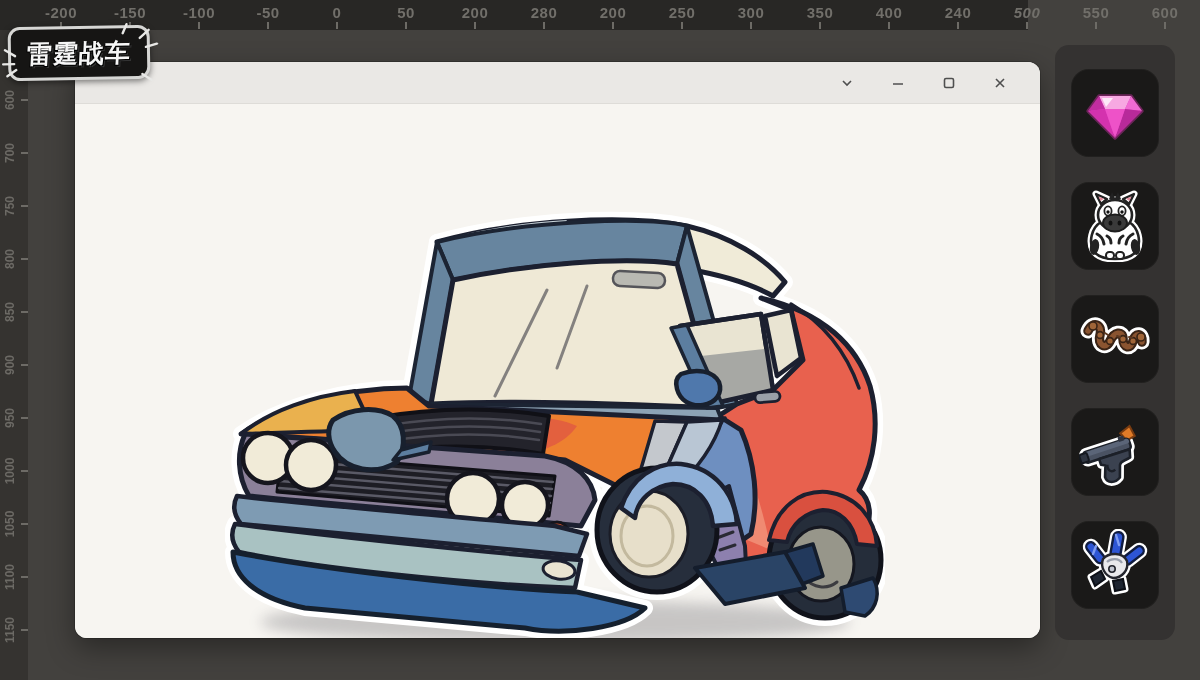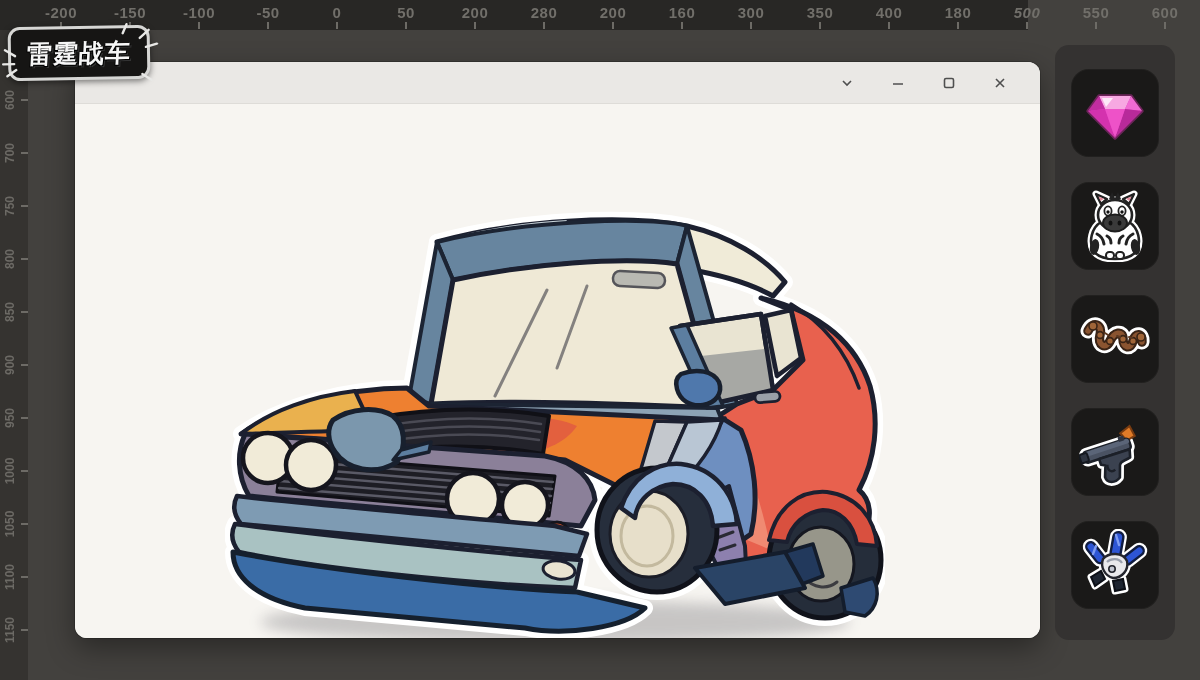--- a/index.html
+++ b/index.html
@@ -106,29 +106,29 @@
     <span class="htick-label" style="left: 337px;">0</span>
     <i class="htick-mark" style="left: 337px;"></i>
     <span class="htick-label" style="left: 406px;">50</span>
     <i class="htick-mark" style="left: 406px;"></i>
     <span class="htick-label" style="left: 475px;">200</span>
     <i class="htick-mark" style="left: 475px;"></i>
     <span class="htick-label" style="left: 544px;">280</span>
     <i class="htick-mark" style="left: 544px;"></i>
     <span class="htick-label" style="left: 613px;">200</span>
     <i class="htick-mark" style="left: 613px;"></i>
-    <span class="htick-label" style="left: 682px;">160</span>
+    <span class="htick-label" style="left: 682px;">250</span>
     <i class="htick-mark" style="left: 682px;"></i>
     <span class="htick-label" style="left: 751px; text-align: center;">300</span>
     <i class="htick-mark" style="left: 751px;"></i>
     <span class="htick-label" style="left: 820px;">350</span>
     <i class="htick-mark" style="left: 820px;"></i>
     <span class="htick-label" style="left: 889px;">400</span>
     <i class="htick-mark" style="left: 889px;"></i>
-    <span class="htick-label" style="left: 958px;">180</span>
+    <span class="htick-label" style="left: 958px;">240</span>
     <i class="htick-mark" style="left: 958px;"></i>
     <span class="htick-label" style="left: 1027px; font-style: italic;">500</span>
     <i class="htick-mark" style="left: 1027px;"></i>
     <span class="htick-label" style="left: 1096px;">550</span>
     <i class="htick-mark" style="left: 1096px;"></i>
     <span class="htick-label" style="left: 1165px;">600</span>
     <i class="htick-mark" style="left: 1165px;"></i>
   </div>
 
 <div class="left-ruler">

